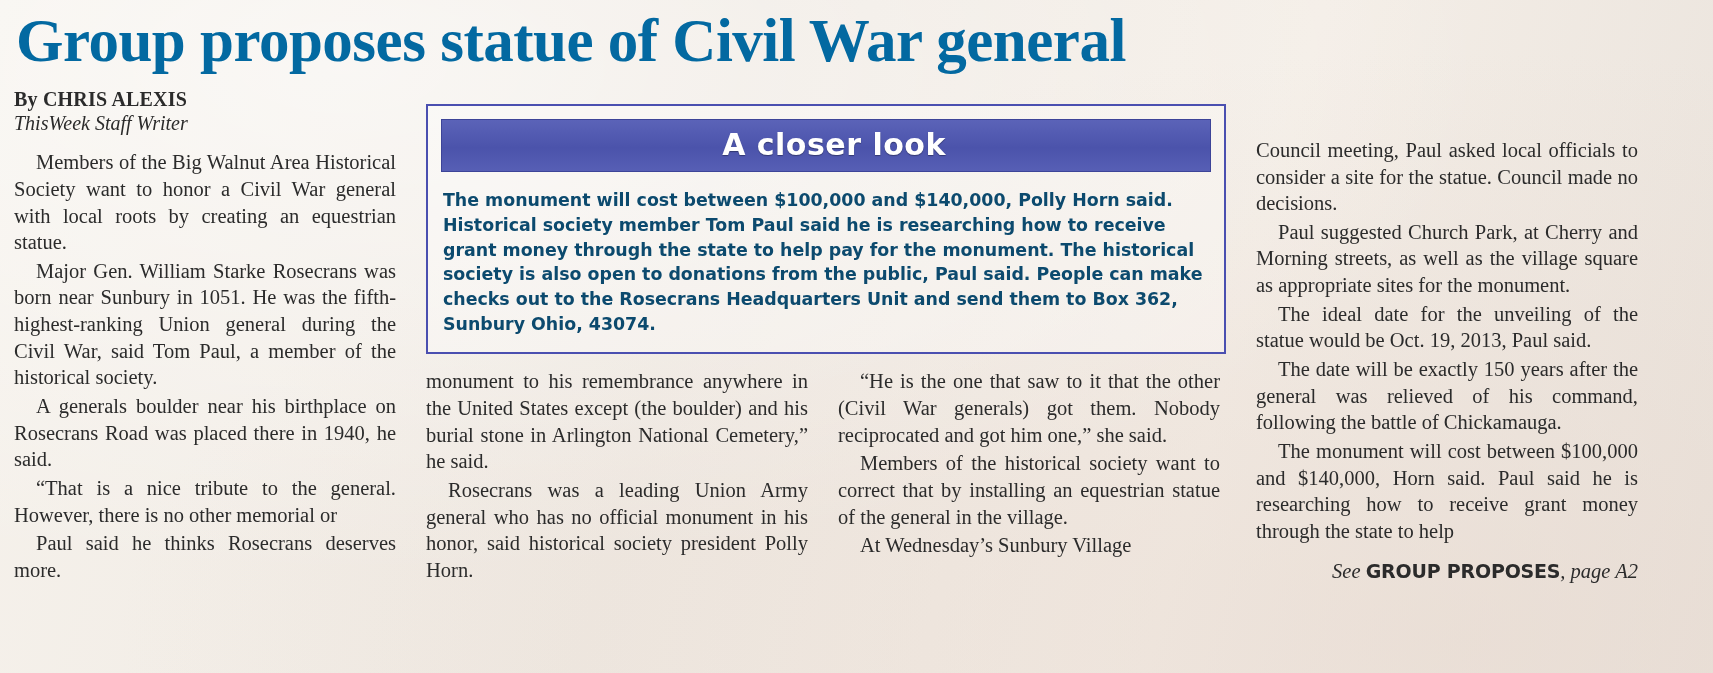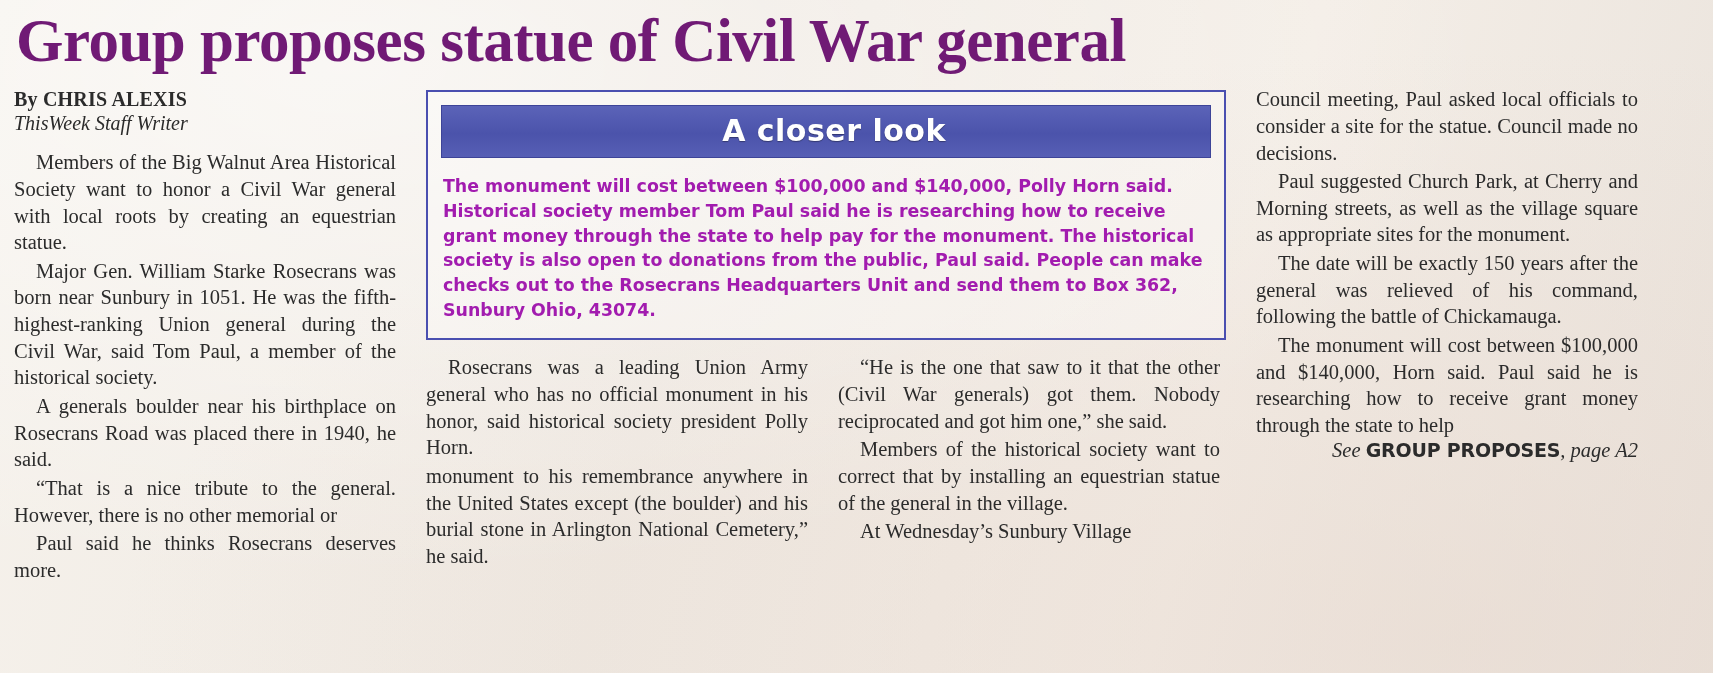--- a/index.html
+++ b/index.html
@@ -32,30 +32,30 @@
     box-sizing: border-box;
   }
 
   
   .headline {
     font-family: "Liberation Serif", serif;
     font-weight: bold;
     font-size: 61px;
     line-height: 1.02;
     letter-spacing: -0.5px;
-    color: #701a75;
+    color: #0369a1;
     margin: 4px 0 14px 2px;
     white-space: nowrap;
   }
 
   
   .cols {
     display: flex;
     gap: 30px;
-    align-items: flex-start;
+    align-items: flex-end;
   }
   .col {
     width: 382px;
     flex: 0 0 382px;
   }
   .col.wide-mid {
     width: 800px;
     flex: 0 0 800px;
   }
 
@@ -104,36 +104,36 @@
     font-size: 30px;
     color: #ffffff;
     letter-spacing: 0.5px;
     text-shadow: 0 1px 1px rgba(0,0,0,0.35);
   }
   .closer-text {
     font-family: "DejaVu Sans", sans-serif;
     font-weight: bold;
     font-size: 17.4px;
     line-height: 1.42;
-    color: #a21caf;
+    color: #0c4a6e;
     margin: 16px 2px 0 2px;
   }
 
   
   .mid-split {
     display: flex;
     gap: 30px;
   }
   .mid-split .sub {
     width: 382px;
     flex: 0 0 382px;
   }
 
   .jump {
-    margin-top: 0;
+    margin-top: 16px;
     text-align: right;
     font-size: 20.5px;
     font-style: italic;
   }
   .jump b {
     font-family: "DejaVu Sans", sans-serif;
     font-style: normal;
     font-weight: bold;
     font-size: 19px;
     letter-spacing: -0.2px;
@@ -166,34 +166,35 @@
 
       <div class="closer-box">
         <div class="closer-banner">
           <span>A closer look</span>
         </div>
         <div class="closer-text">The monument will cost between $100,000 and $140,000, Polly Horn said. Historical society member Tom Paul said he is researching how to receive grant money through the state to help pay for the monument. The historical society is also open to donations from the public, Paul said. People can make checks out to the Rosecrans Headquarters Unit and send them to Box 362, Sunbury Ohio, 43074.</div>
       </div>
 
       <div class="mid-split">
         <div class="sub">
+          <p class="body noindent">monument to his remembrance anywhere in the United States except (the boulder) and his burial stone in Arlington National Cemetery,” he said.</p>
           <p class="body">Rosecrans was a leading Union Army general who has no official monument in his honor, said historical society president Polly Horn.</p>
-          <p class="body noindent">monument to his remembrance anywhere in the United States except (the boulder) and his burial stone in Arlington National Cemetery,” he said.</p>
         </div>
         <div class="sub">
           <p class="body">“He is the one that saw to it that the other (Civil War generals) got them. Nobody reciprocated and got him one,” she said.</p>
           <p class="body">Members of the historical society want to correct that by installing an equestrian statue of the general in the village.</p>
           <p class="body">At Wednesday’s Sunbury Village</p>
         </div>
       </div>
     </div>
 
     <div class="col">
       <p class="body noindent">Council meeting, Paul asked local officials to consider a site for the statue. Council made no decisions.</p>
       <p class="body">Paul suggested Church Park, at Cherry and Morning streets, as well as the village square as appropriate sites for the monument.</p>
+      <p class="body">The ideal date for the unveiling of the statue would be Oct. 19, 2013, Paul said.</p>
       <p class="body">The date will be exactly 150 years after the general was relieved of his command, following the battle of Chickamauga.</p>
       <p class="body">The monument will cost between $100,000 and $140,000, Horn said. Paul said he is researching how to receive grant money through the state to help</p>
 
       <div class="jump">
         <span>See</span>
         <b>GROUP PROPOSES</b><span class="pg">, page A2</span>
       </div>
     </div>
 
   </div>

